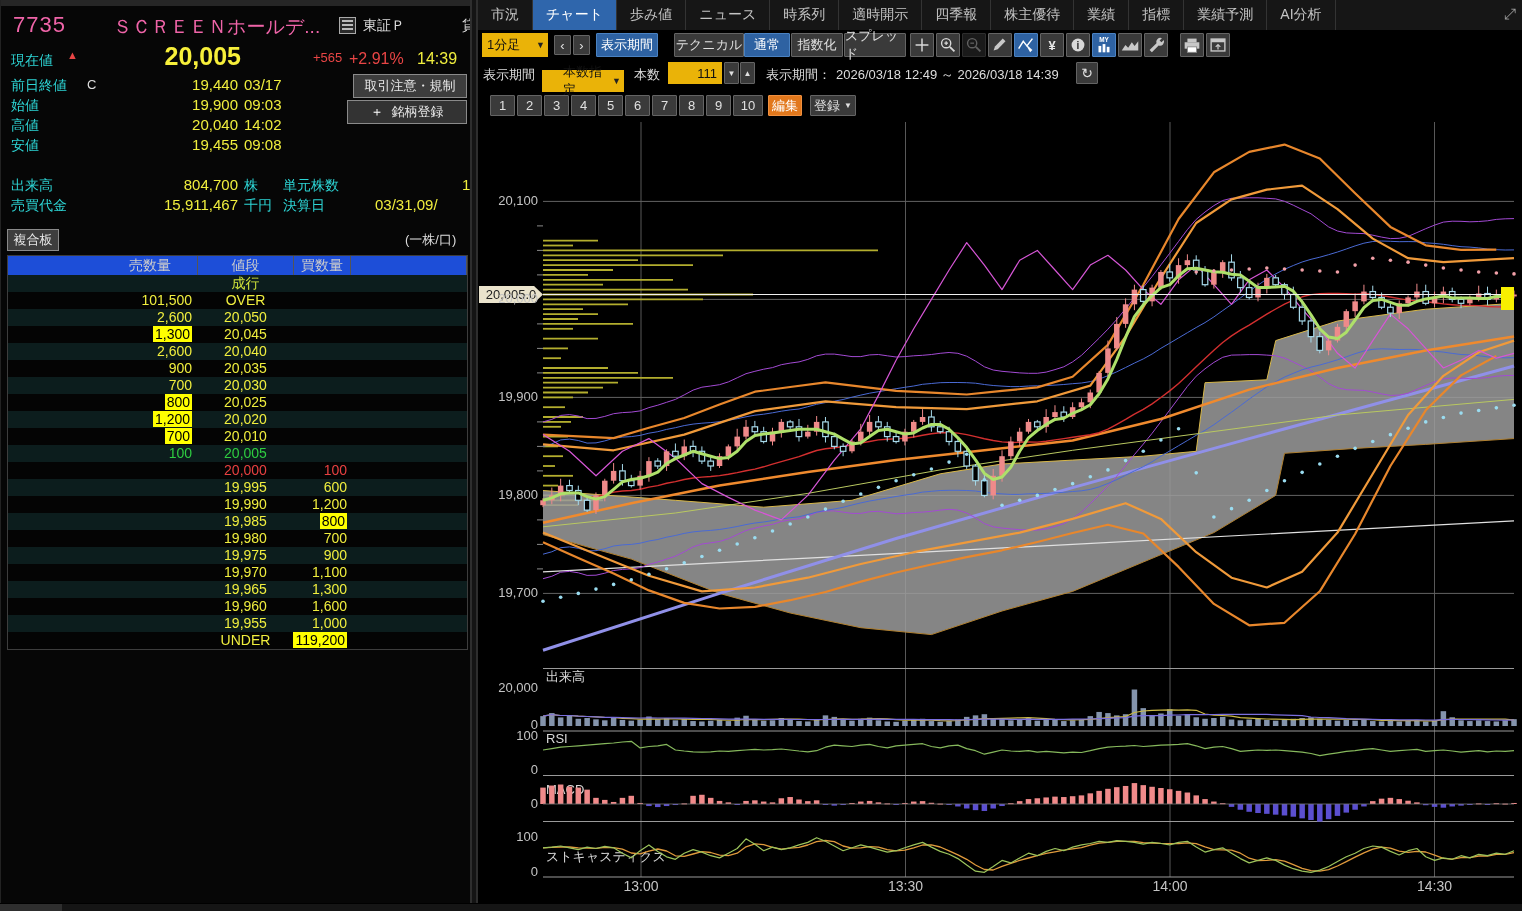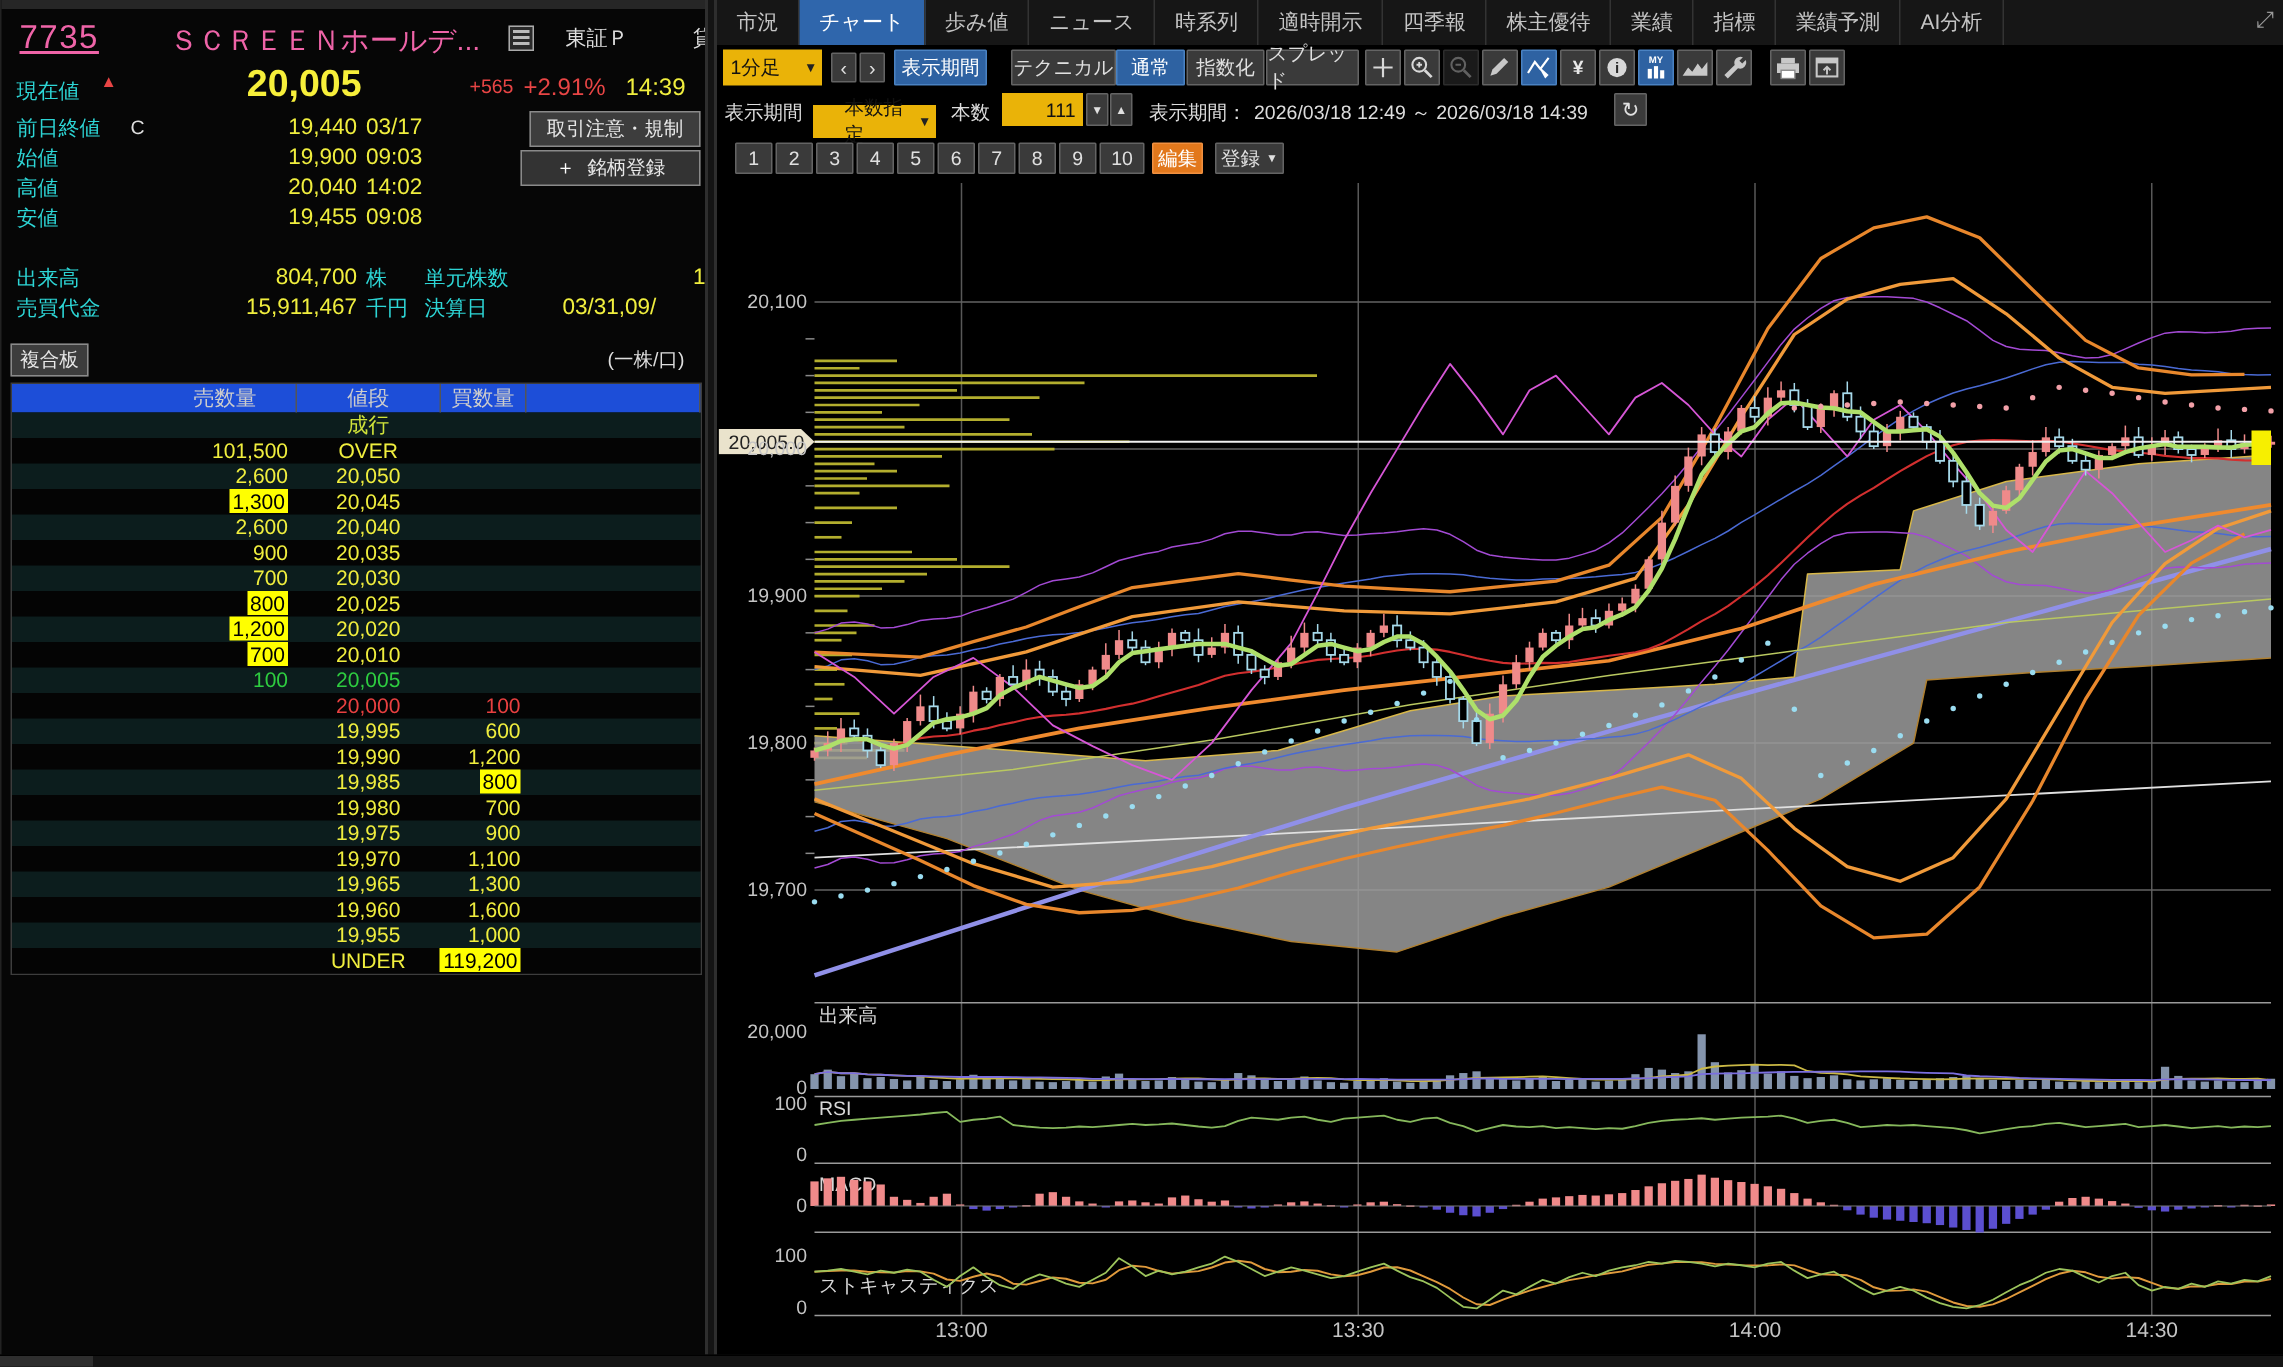--- a/index.html
+++ b/index.html
@@ -62,28 +62,28 @@
     font-size:13px;line-height:17px;text-align:center;
     clip-path:polygon(0 0,86% 0,100% 50%,86% 100%,0 100%);}
   #bottomstrip{position:absolute;left:0;top:903px;width:1522px;height:8px;background:#151515;border-top:1px solid #000;}
   #hthumb{position:absolute;left:0;top:904px;width:62px;height:7px;background:#2e2e2e;}
 </style>
 </head>
 <body>
 
 <div id="left-panel">
   <div id="lp-topstrip"></div>
-  <span class="abs code" style="left:12px;top:12px;text-decoration:underline;">7735</span>
+  <span class="abs code" style="left:12px;top:12px;">7735</span>
   <span class="abs sname" style="left:112px;top:14px;">ＳＣＲＥＥＮホールデ...</span>
   <span class="doc-icon">
       <i></i>
       <i></i>
       <i></i>
     </span>
-  <span class="abs wh" style="left:376px;top:17px;">東証Ｐ</span>
+  <span class="abs wh" style="left:362px;top:17px;">東証Ｐ</span>
   <span class="abs wh" style="left:461px;top:17px;width:9px;overflow:hidden;">貸</span>
 
   <span class="abs cy" style="left:10px;top:52px;">現在値</span>
   <span class="abs rd" style="left:66px;top:49px;font-size:11px;">▲</span>
   <span class="abs bigpx rnum" style="left:110px;top:42px;width:130px;">20,005</span>
   <span class="abs rd" style="left:312px;top:50px;font-size:13px;">+565</span>
   <span class="abs rd" style="left:348px;top:50px;font-size:16px;">+2.91%</span>
   <span class="abs yl" style="left:416px;top:50px;font-size:16px;">14:39</span>
 
   <span class="abs cy" style="left:10px;top:77px;">前日終値</span>

